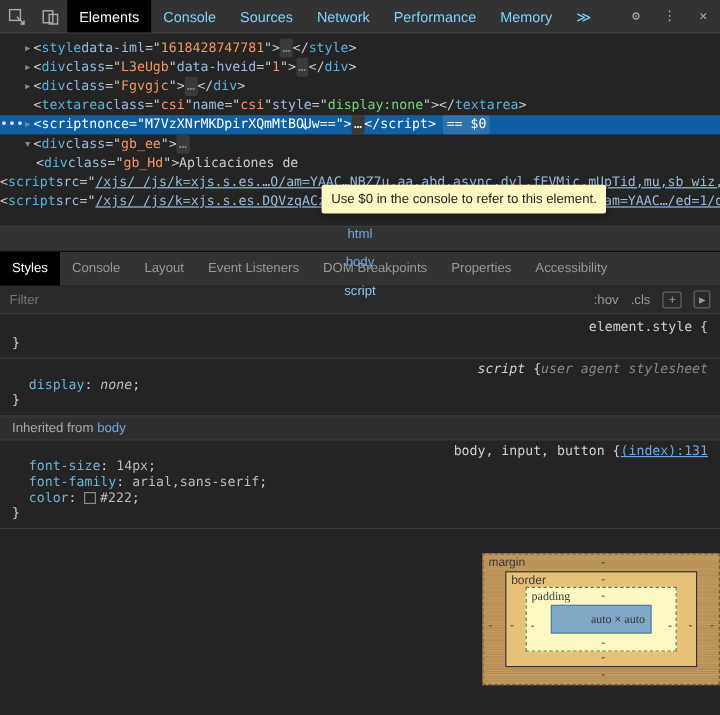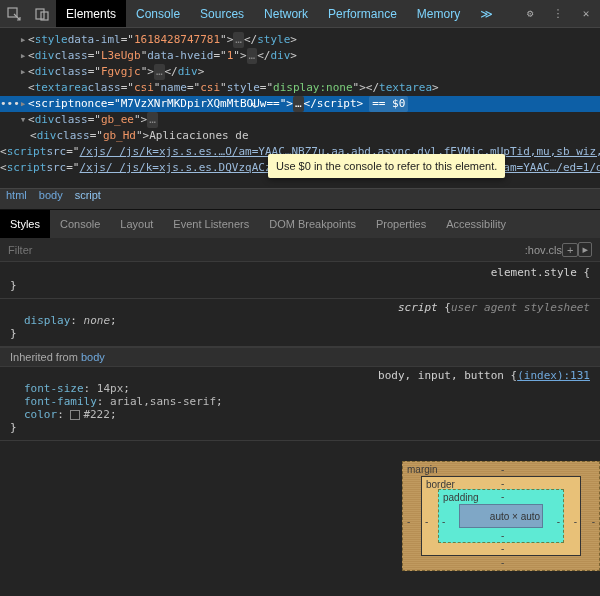--- a/index.html
+++ b/index.html
@@ -20,50 +20,50 @@
 .ellip { color: #888; background: #3a3a3a; border-radius: 2px; padding: 0 2px; }
 .sel-row { background: #0d5fa6; color: #fff; position: relative; }
 .sel-row .tag-open, .sel-row .tag-close, .sel-row .attr-name, .sel-row .attr-val, .sel-row .ellip { color: #fff; }
 .sel-dots { position: absolute; left: 0; color: #ddd; }
 .eqdollar { background: rgba(255,255,255,0.12); padding: 0 3px; margin-left: 6px; border-radius: 2px; }
 .cursor-ptr { position: absolute; color: #fff; font-size: 11px; }
 .txt { color: #ccc; }
 .link { color: #9bbbdc; text-decoration: underline; }
 .style-inline { color: #7ccf7c; }
 .tooltip { position: absolute; left: 268px; top: 126px; background: #fef9c3; color: #222; font-family: -apple-system, Helvetica, sans-serif; font-size: 11px; padding: 4px 8px; border-radius: 2px; box-shadow: 0 2px 6px rgba(0,0,0,0.4); z-index: 10; }
-.crumb-bar { height: 22px; background: #333; border-top: 1px solid #444; border-bottom: 1px solid #111; display: flex; align-items: flex-start; padding: 0 6px; gap: 12px; }
+.crumb-bar { height: 22px; background: #333; border-top: 1px solid #444; border-bottom: 1px solid #111; display: flex; align-items: center; padding: 0 6px; gap: 12px; flex-direction: column; }
 .crumb { color: #6fa8dc; font-family: -apple-system, Helvetica, sans-serif; font-size: 11px; cursor: pointer; }
 .crumb.active { color: #8fc3ef; }
 .panel-tabs { height: 28px; background: #333; display: flex; align-items: stretch; }
 .ptab { padding: 0 10px; display: flex; align-items: center; color: #999; font-family: -apple-system, Helvetica, sans-serif; font-size: 11px; cursor: pointer; }
 .ptab.active { background: #000; color: #fff; }
 .filter-bar { height: 24px; background: #2a2a2a; display: flex; align-items: center; border-bottom: 1px solid #3a3a3a; }
 .filter-input { flex: 1; background: transparent; border: none; color: #ccc; font-size: 11px; padding: 0 8px; outline: none; font-family: -apple-system, Helvetica, sans-serif; }
-.filter-right { display: flex; align-items: center; padding: 0 8px; color: #999; font-family: -apple-system, Helvetica, sans-serif; font-size: 11px; }
+.filter-right { display: flex; align-items: center; gap: 10px; padding: 0 8px; color: #999; font-family: -apple-system, Helvetica, sans-serif; font-size: 11px; }
 .styles { background: #242424; padding: 2px 0; }
 .rule { padding: 2px 10px 6px 10px; border-bottom: 1px solid #3a3a3a; }
 .rule-head { display: flex; justify-content: flex-end; color: #bbb; font-size: 11px; }
 .rule-head .src { color: #888; font-style: italic; }
 .rule-head .srclink { color: #6fa8dc; text-decoration: underline; cursor: pointer; font-style: normal; }
 .selector { color: #d0d0d0; }
 .selector-em { font-style: italic; }
 .brace { color: #ccc; }
 .prop-line { padding-left: 14px; }
 .prop-name { color: #6fb3d2; }
 .prop-val { color: #bbb; }
 .prop-val .kw { font-style: italic; color: #bbb; }
 .swatch { display: inline-block; width: 10px; height: 10px; border: 1px solid #888; vertical-align: middle; margin-right: 3px; background: #222; }
 .section-label { background: #2f2f2f; color: #aaa; font-family: -apple-system, Helvetica, sans-serif; font-size: 11px; padding: 3px 10px; border-top: 1px solid #3a3a3a; border-bottom: 1px solid #3a3a3a; }
 .section-label .bodylink { color: #6fa8dc; }
 .boxmodel-wrap { display: flex; justify-content: flex-end; padding: 18px 0 24px 0; background: #242424; }
 .bm { position: relative; font-family: -apple-system, Helvetica, sans-serif; font-size: 10px; color: #333; }
 .bm-box { position: relative; display: flex; align-items: center; justify-content: center; }
 .bm-margin { width: 198px; height: 110px; background: repeating-linear-gradient(0deg,#b78f54,#b78f54 1px,#c09a5f 1px,#c09a5f 2px); border: 1px dashed #7a6333; }
 .bm-border { width: 160px; height: 80px; background: #e8c178; border: 1px solid #333; }
-.bm-padding { width: 126px; height: 54px; background: #5eead4; border: 1px dashed #6a7d45; }
+.bm-padding { width: 126px; height: 54px; background: #fef9c3; border: 1px dashed #6a7d45; font-family: Liberation Serif, serif; }
 .bm-content { width: 84px; height: 24px; background: #7fa7c6; border: 1px solid #5c7e9a; color: #333; display: flex; align-items: center; justify-content: center; font-size: 10px; padding-left: 28px; }
 .bm-label { position: absolute; top: 2px; left: 4px; color: #3a3a3a; }
 .bm-dash { position: absolute; color: #444; font-size: 10px; }
 </style>
 </head>
 <body>
 
 <div class="toolbar">
   <div class="tb-icon">
       <svg width="14" height="14" viewBox="0 0 14 14" fill="none" stroke="#aaa" stroke-width="1.2">

